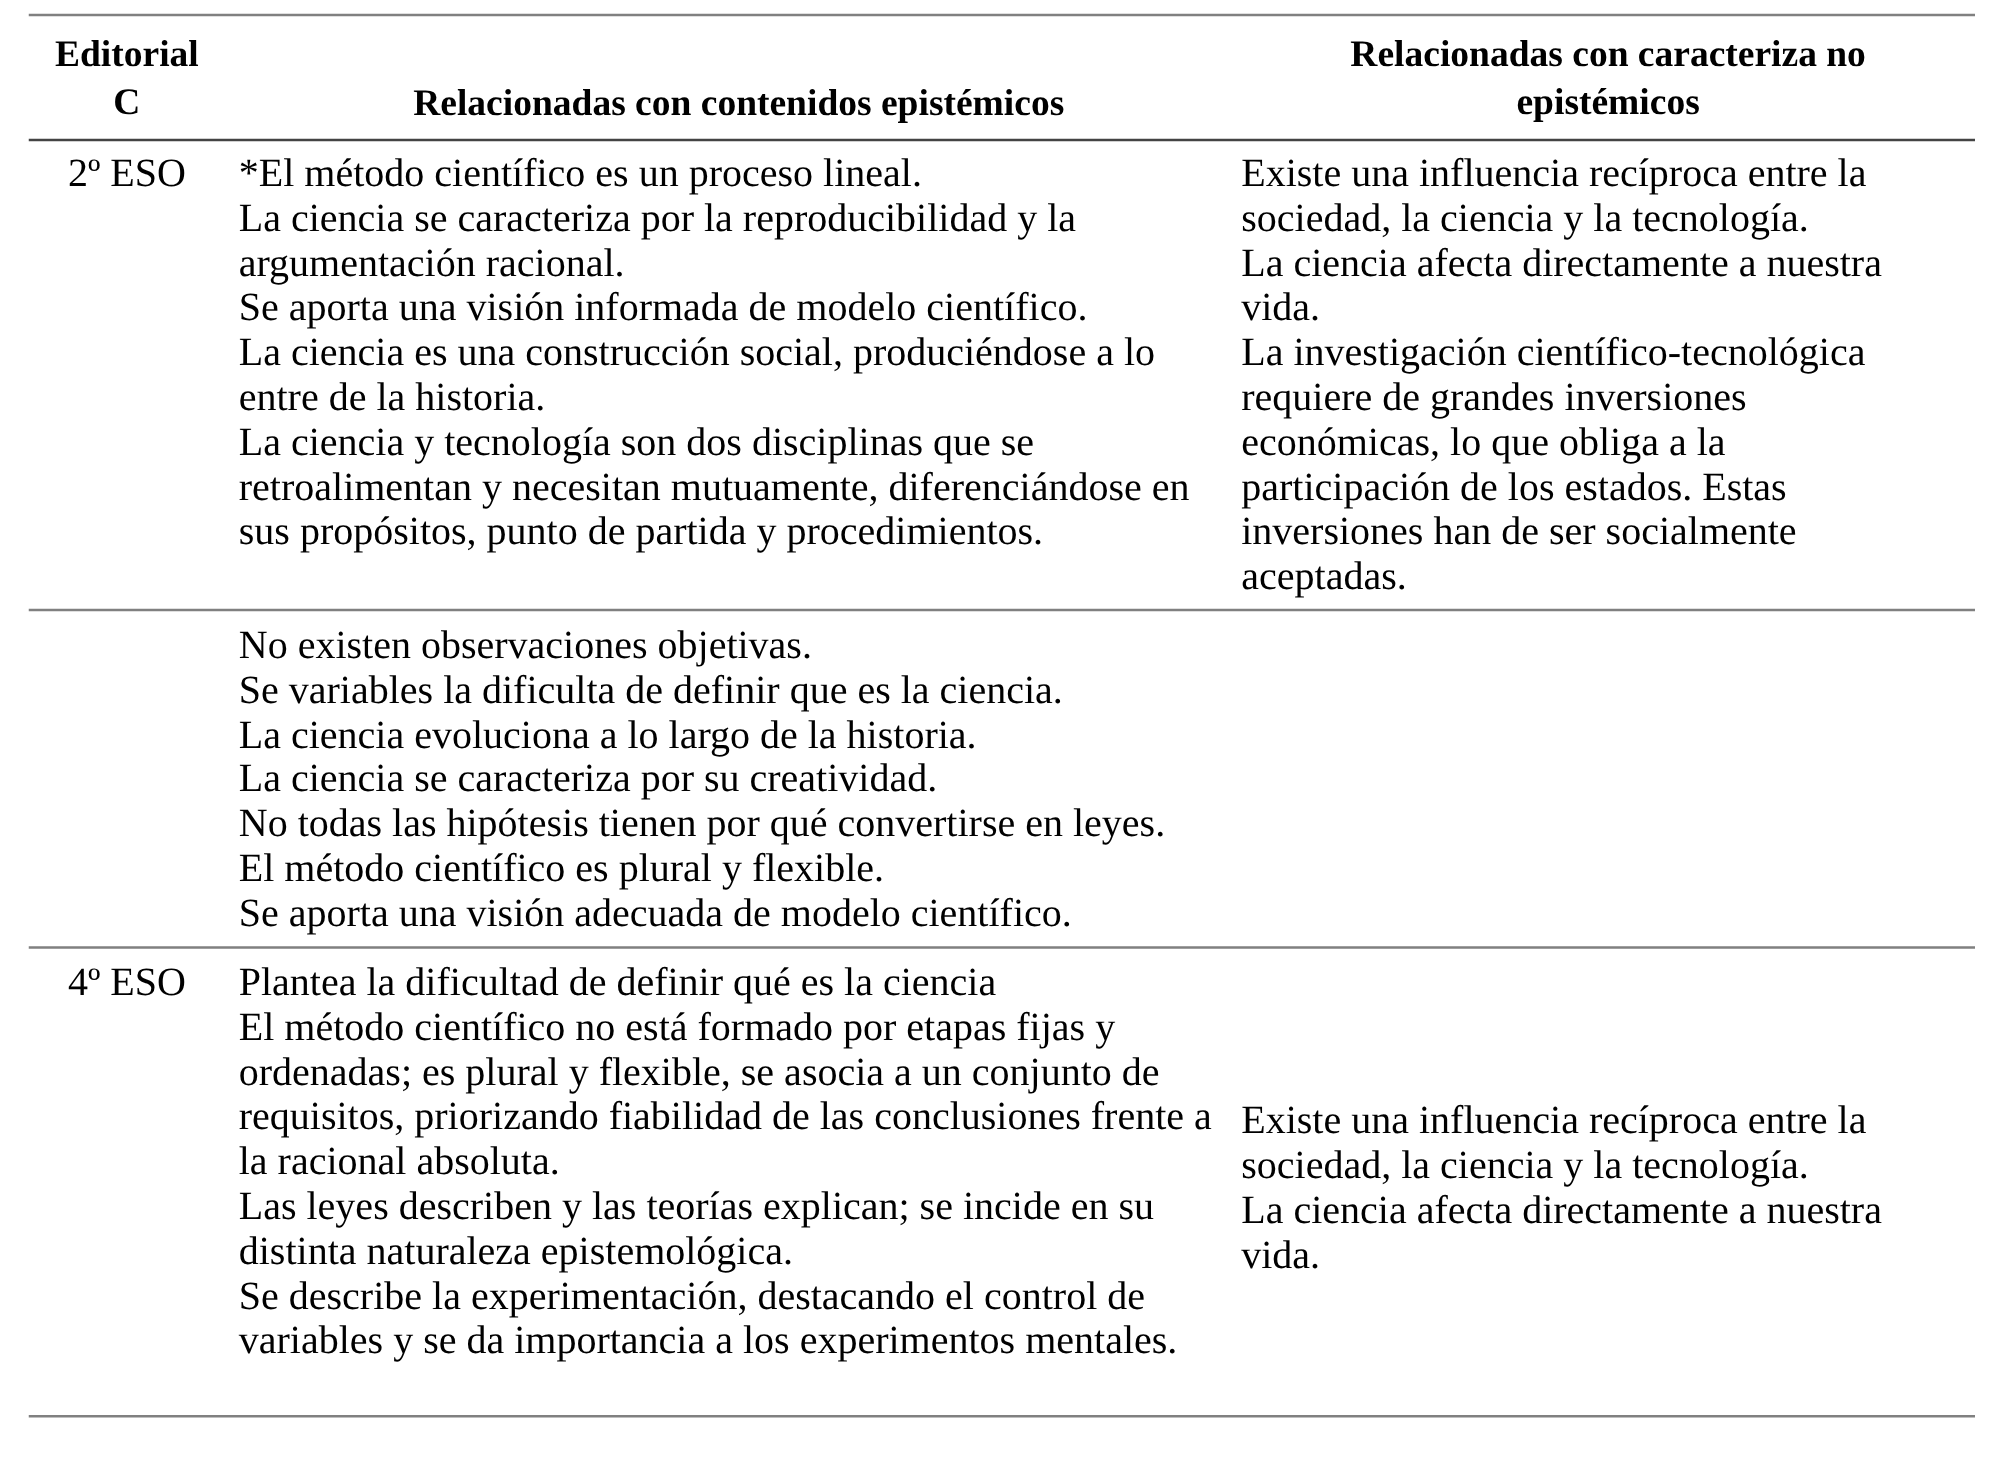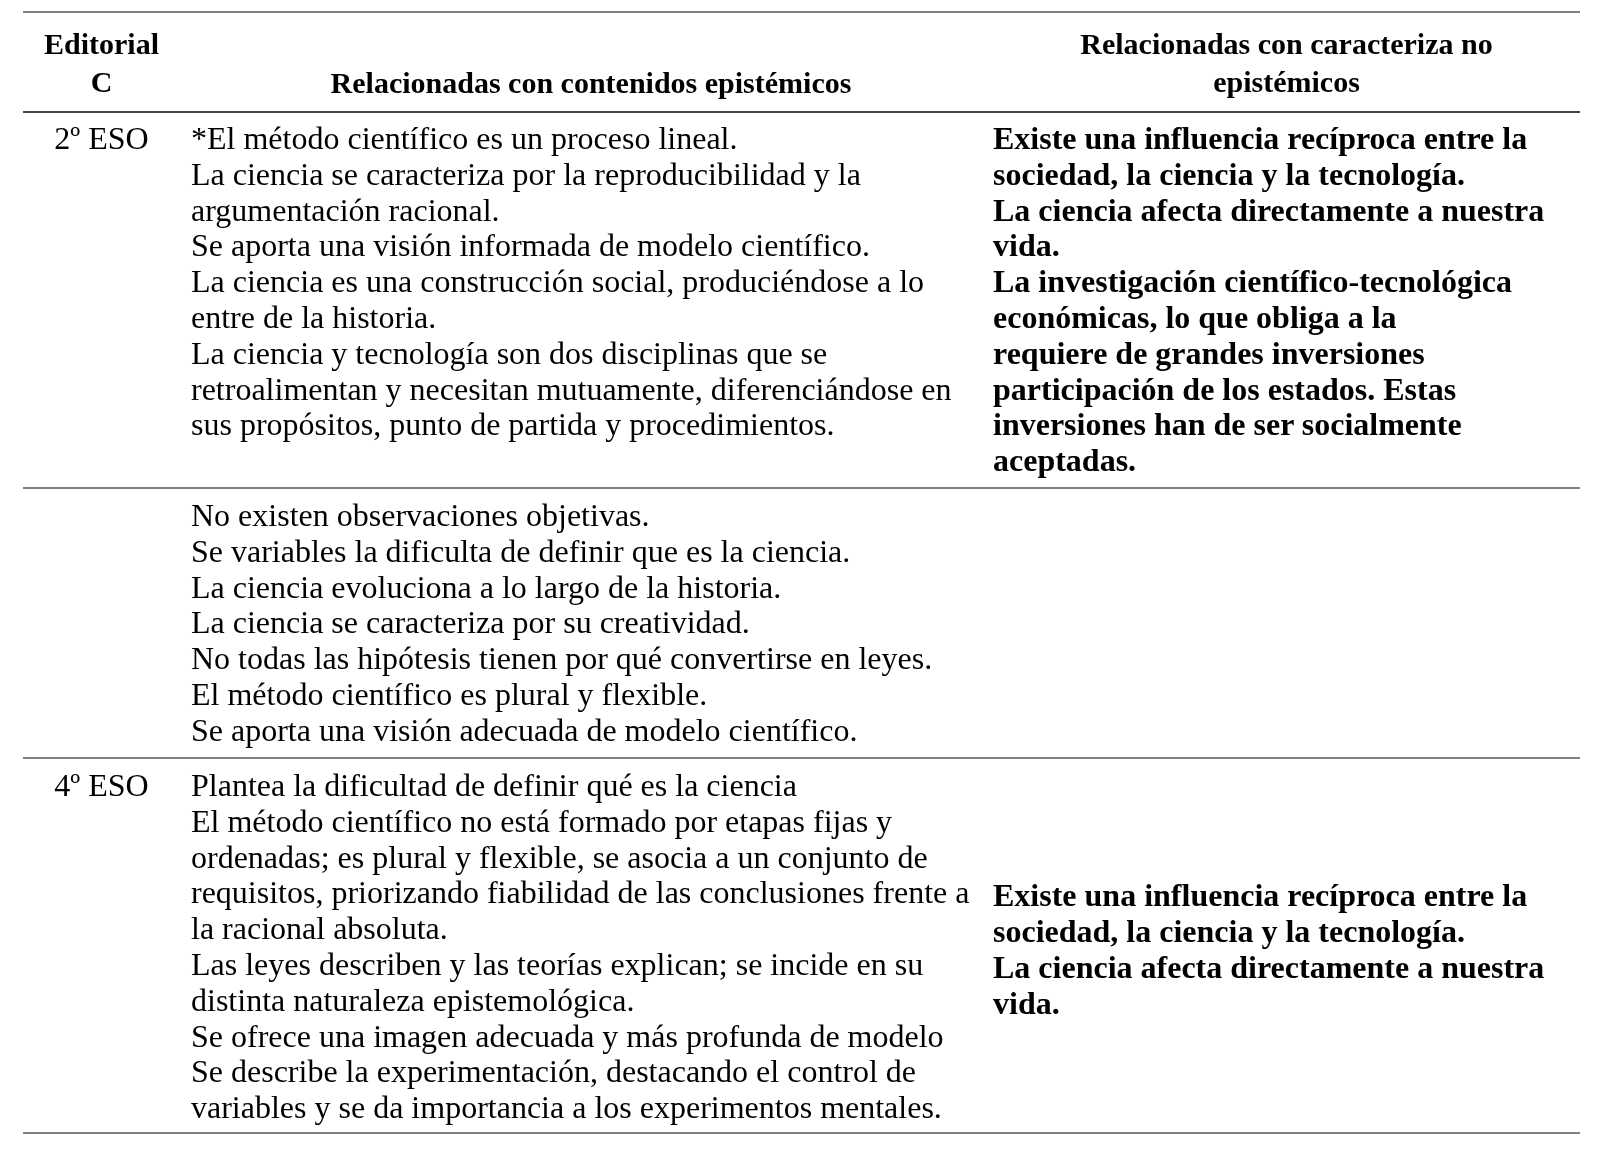--- a/index.html
+++ b/index.html
@@ -5,21 +5,21 @@
   html, body { margin: 0; padding: 0; background: #ffffff; }
   body { width: 1606px; height: 1168px; position: relative; font-family: "Liberation Serif", "DejaVu Serif", serif; color: #000; }
   .table { position: absolute; left: 23px; top: 11px; width: 1557px; }
   .rule { position: absolute; left: 0; width: 1557px; height: 2px; background: #808080; }
   .rule.dark { background: #444; }
   .hdr { position: absolute; top: 0; height: 100px; font-weight: bold; font-size: 30px; line-height: 38px; text-align: center; display: flex; align-items: center; justify-content: center; }
   .row { position: absolute; left: 0; width: 1557px; }
   .cell { position: absolute; top: 0; bottom: 0; font-size: 32px; line-height: 35.8px; }
   .label { left: 0; width: 157px; display: flex; align-items: flex-start; justify-content: center; }
   .c1 { left: 168px; width: 800px; }
-  .c2 { left: 970px; width: 587px; font-weight: bold; }
+  .c2 { left: 970px; width: 587px; }
   .line { display: block; white-space: nowrap; }
   .v-center { display: flex; flex-direction: column; justify-content: center; }
 </style>
 </head>
 <body>
 
 <div class="table">
   <div class="rule" style="top:0;"></div>
 
   <div class="hdr" style="left:0;width:157px;top:2px;">
@@ -54,22 +54,22 @@
       <span class="line">La ciencia y tecnología son dos disciplinas que se</span>
       <span class="line">retroalimentan y necesitan mutuamente, diferenciándose en</span>
       <span class="line">sus propósitos, punto de partida y procedimientos.</span>
     </div>
     <div class="cell c2">
       <span class="line">Existe una influencia recíproca entre la</span>
       <span class="line">sociedad, la ciencia y la tecnología.</span>
       <span class="line">La ciencia afecta directamente a nuestra</span>
       <span class="line">vida.</span>
       <span class="line">La investigación científico-tecnológica</span>
+      <span class="line">requiere de grandes inversiones</span>
       <span class="line">económicas, lo que obliga a la</span>
-      <span class="line">requiere de grandes inversiones</span>
       <span class="line">participación de los estados. Estas</span>
       <span class="line">inversiones han de ser socialmente</span>
       <span class="line">aceptadas.</span>
     </div>
   </div>
 
   <div class="rule" style="top:476px;"></div>
 
   <div class="row" style="top:487px;height:258px;">
     <div class="cell c1">
@@ -91,21 +91,20 @@
         <span>4º ESO</span>
       </div>
     <div class="cell c1">
       <span class="line">Plantea la dificultad de definir qué es la ciencia</span>
       <span class="line">El método científico no está formado por etapas fijas y</span>
       <span class="line">ordenadas; es plural y flexible, se asocia a un conjunto de</span>
       <span class="line">requisitos, priorizando fiabilidad de las conclusiones frente a</span>
       <span class="line">la racional absoluta.</span>
       <span class="line">Las leyes describen y las teorías explican; se incide en su</span>
       <span class="line">distinta naturaleza epistemológica.</span>
-      <span class="line">Se ofrece una imagen adecuada y más profunda de modelo</span>
       <span class="line">Se describe la experimentación, destacando el control de</span>
       <span class="line">variables y se da importancia a los experimentos mentales.</span>
     </div>
     <div class="cell c2 v-center">
       <div>
         <span class="line">Existe una influencia recíproca entre la</span>
         <span class="line">sociedad, la ciencia y la tecnología.</span>
         <span class="line">La ciencia afecta directamente a nuestra</span>
         <span class="line">vida.</span>
       </div>

